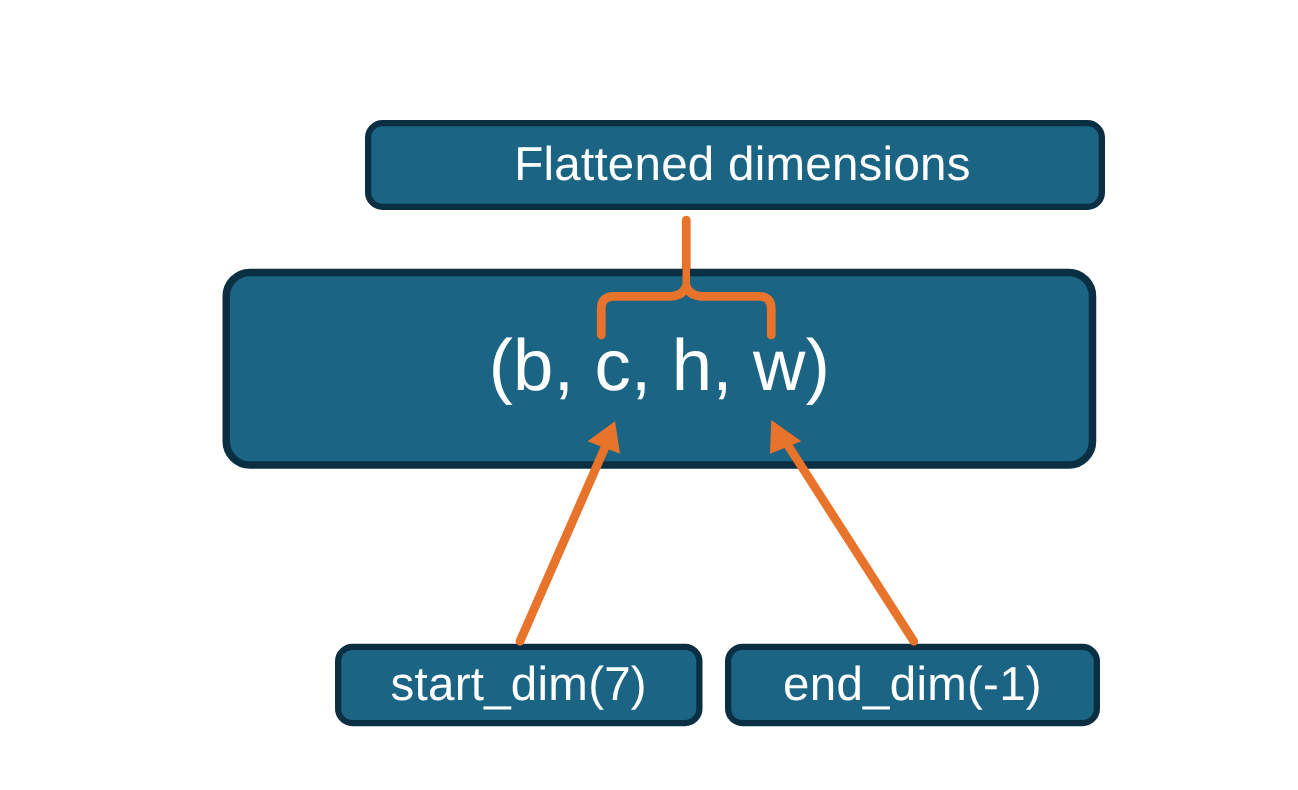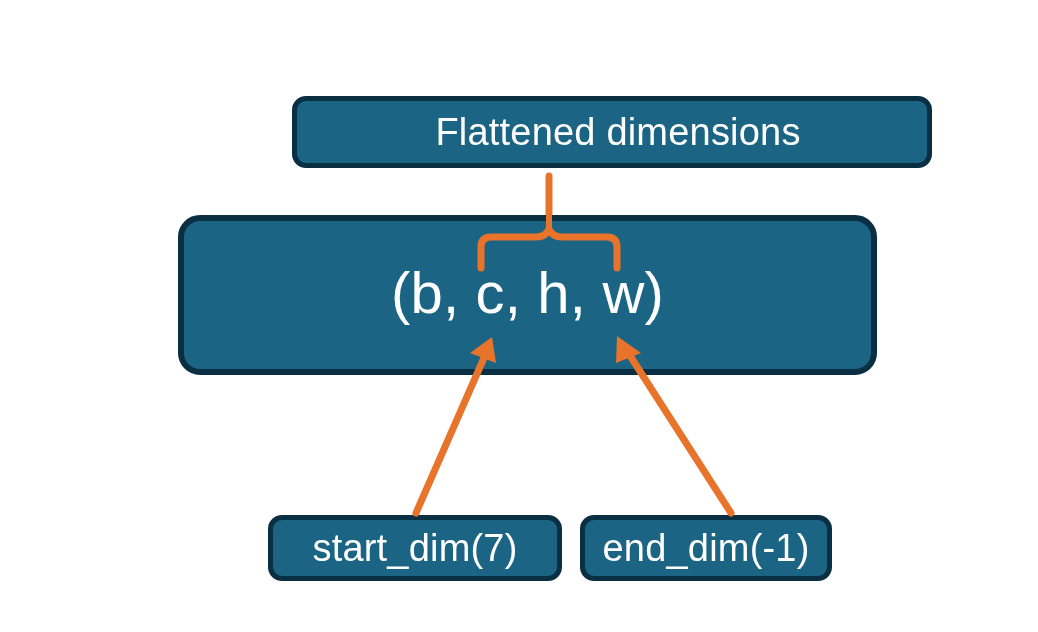--- a/index.html
+++ b/index.html
@@ -32,21 +32,21 @@
     justify-content: center;
     color: #ffffff;
     font-weight: 400;
     letter-spacing: 0.2px;
     white-space: nowrap;
     z-index: 2;
   }
   #node-flattened {
     left: 292px;
     top: 96px;
-    width: 640px;
+    width: 592px;
     height: 72px;
     font-size: 38px;
     padding-left: 12px;
   }
   #node-shape {
     left: 178px;
     top: 215px;
     width: 699px;
     height: 160px;
     border-radius: 22px;
@@ -62,21 +62,21 @@
   #node-start-dim {
     left: 268px;
     top: 515px;
     width: 294px;
     height: 66px;
     font-size: 38px;
   }
   #node-end-dim {
     left: 580px;
     top: 515px;
-    width: 252px;
+    width: 300px;
     height: 66px;
     font-size: 38px;
   }
   .overlay-svg {
     position: absolute;
     left: 0;
     top: 0;
     width: 1038px;
     height: 632px;
     pointer-events: none;

